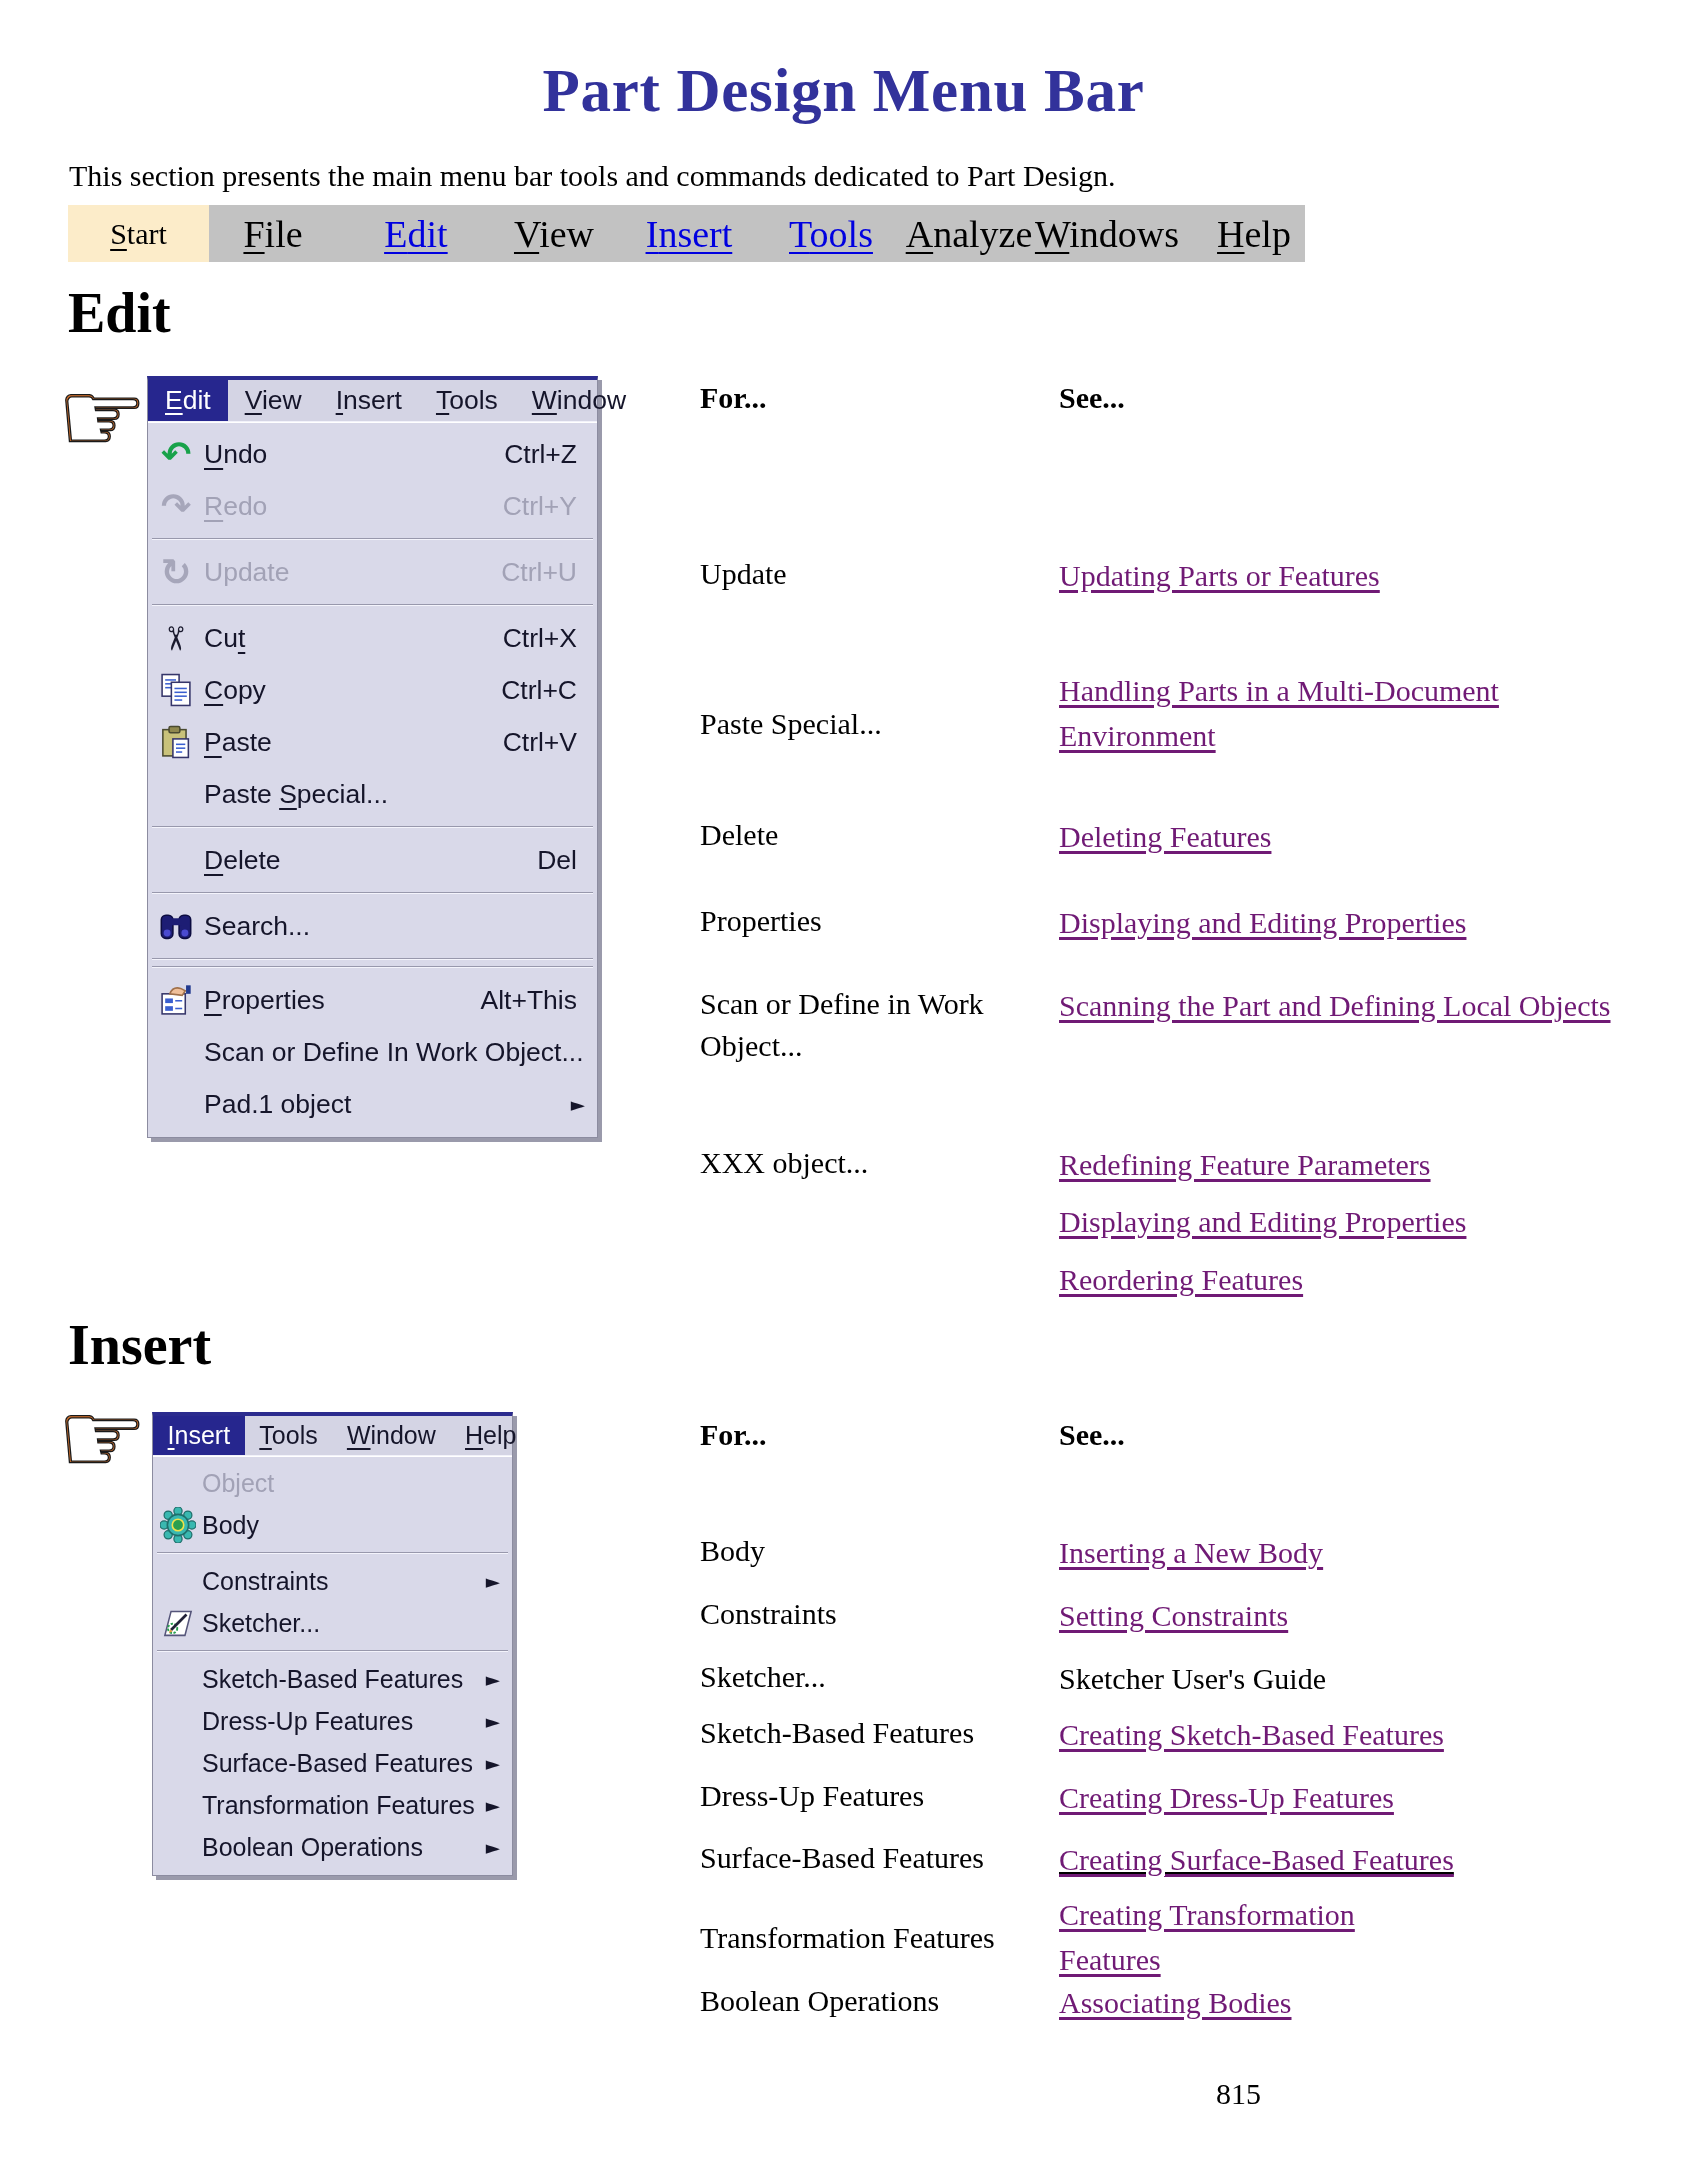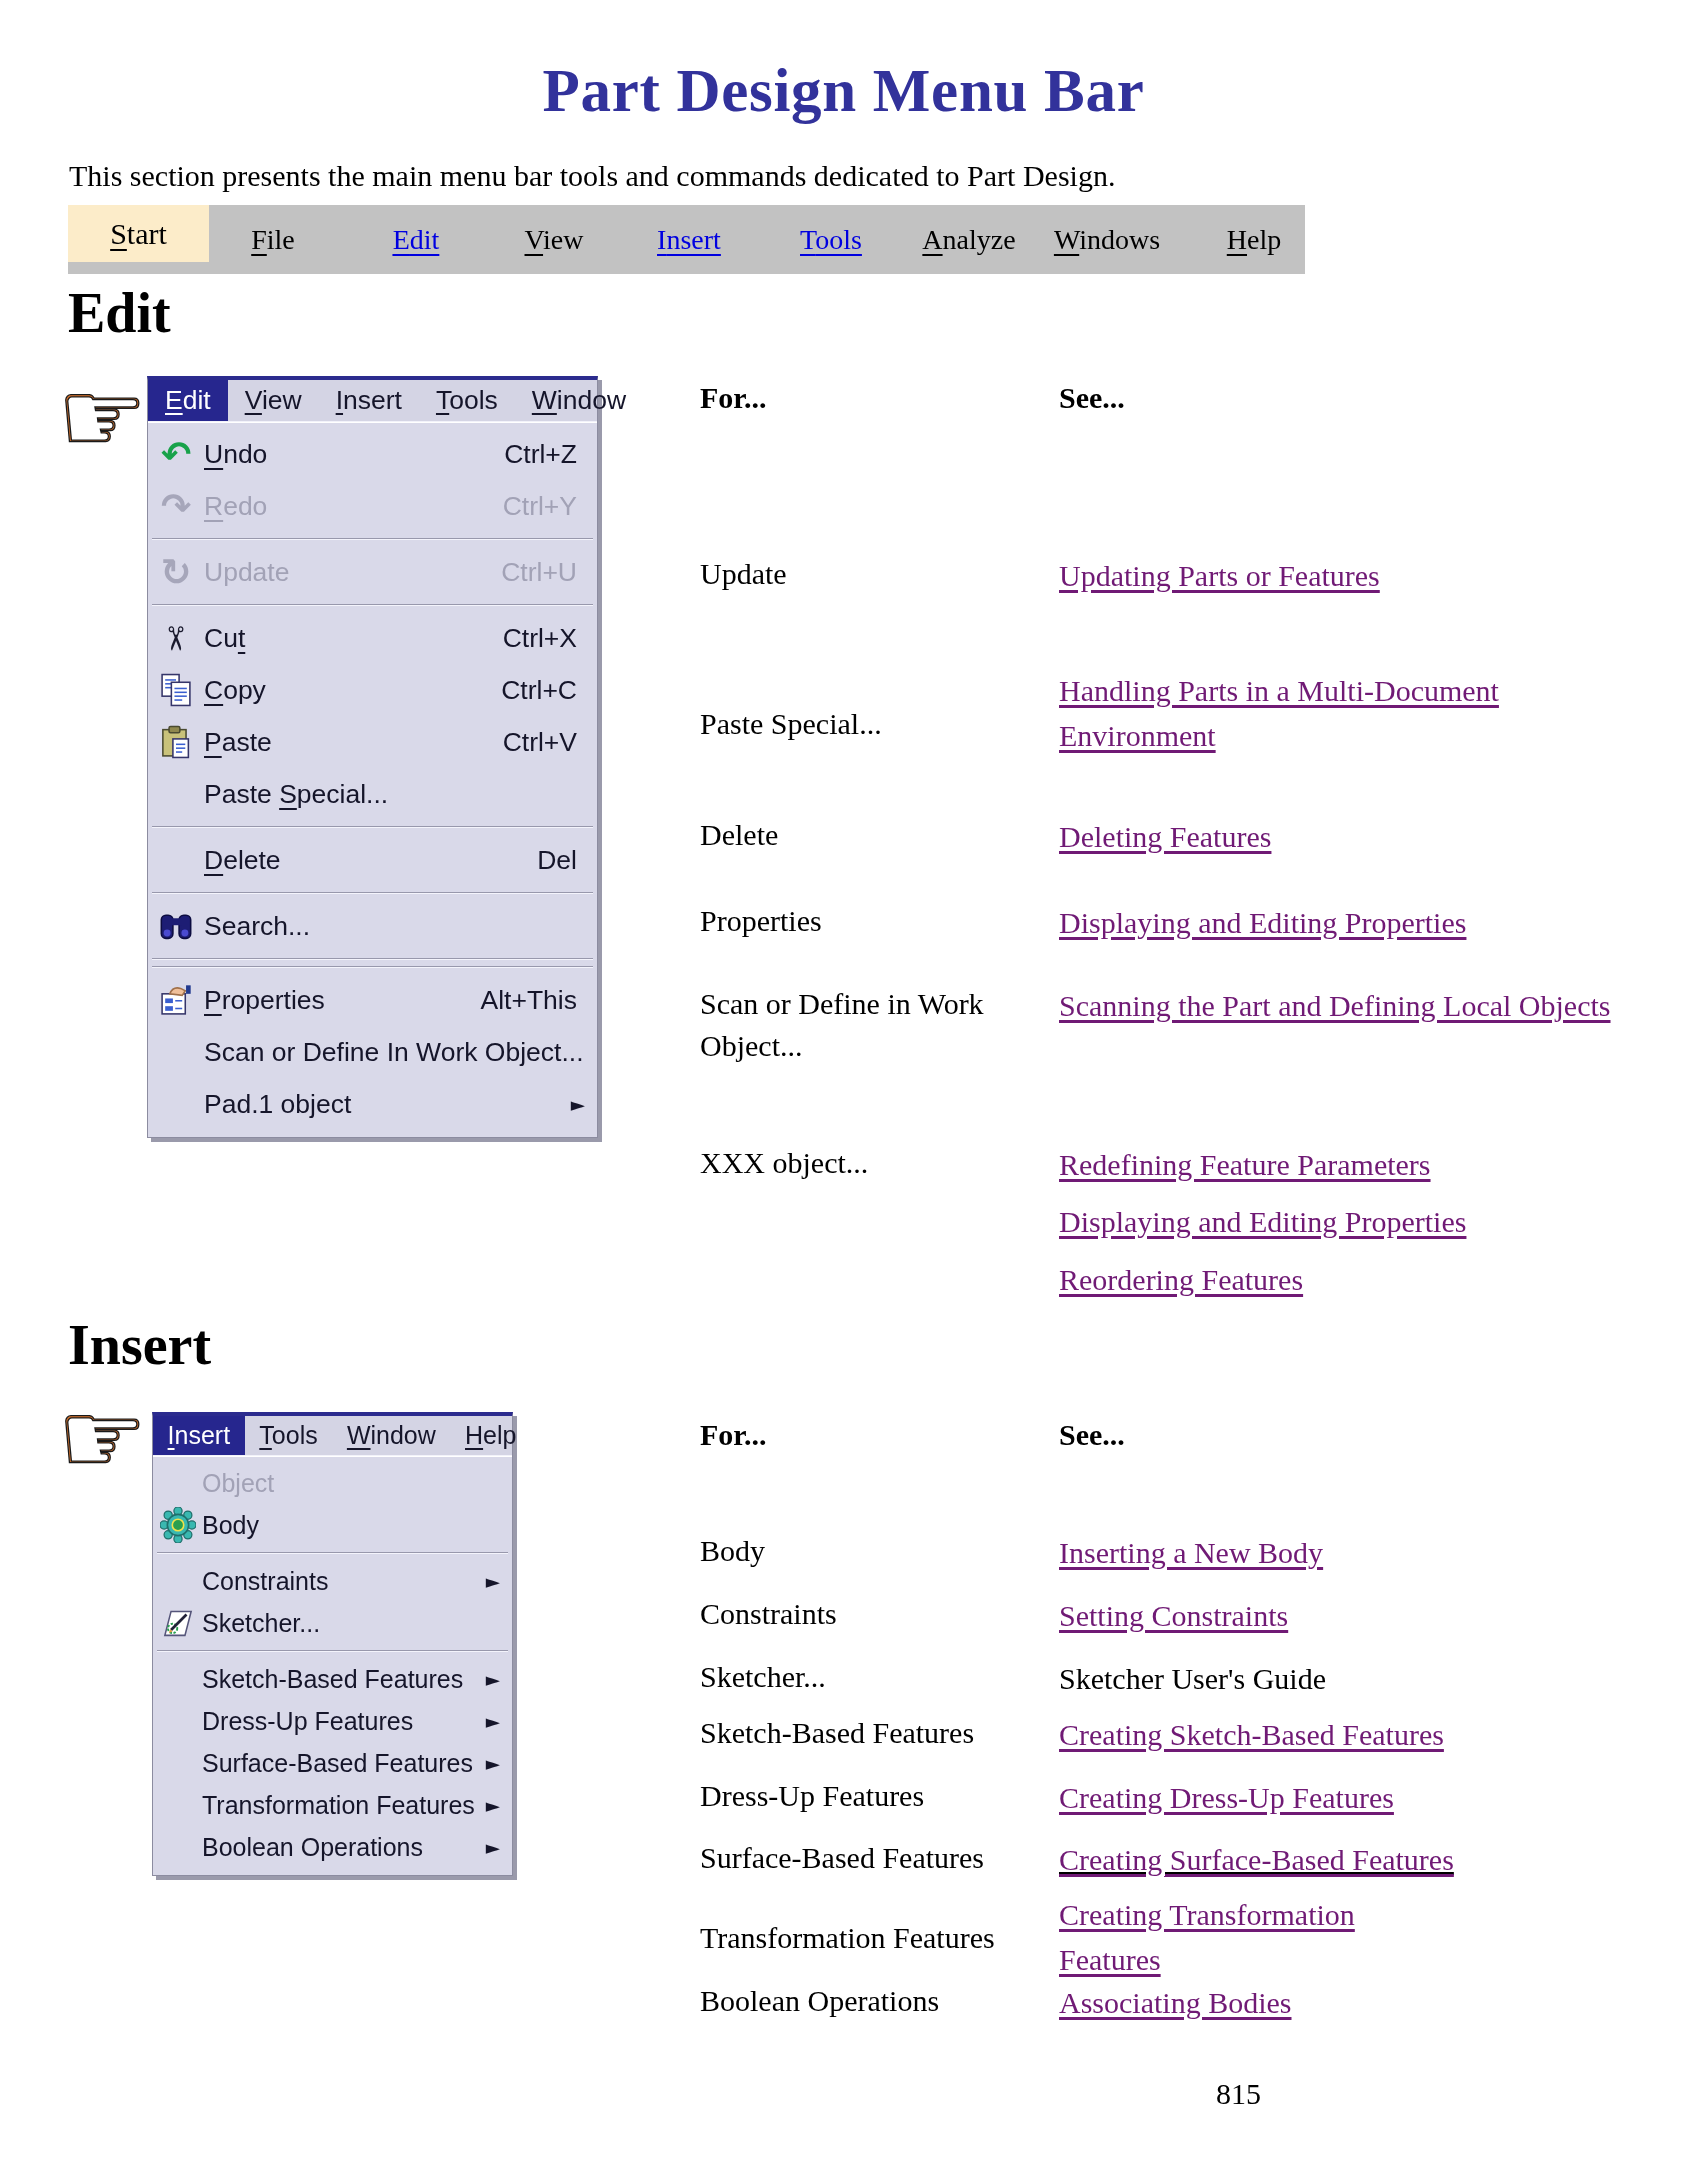--- a/index.html
+++ b/index.html
@@ -10,26 +10,26 @@
   }
 
   
   .title {
     position:absolute; top:56px; left:0; width:1687px; text-align:center;
     font-size:61px; font-weight:bold; color:#32329b; letter-spacing:0.7px;
   }
   .intro { position:absolute; left:69px; top:159px; font-size:30px; }
 
   
-  .topbar { position:absolute; left:68px; top:205px; width:1237px; height:69px; background:#c2c2c2; }
+  .topbar { position:absolute; left:68px; top:205px; width:1237px; height:57px; background:#c2c2c2; }
   .topbar-start {
     position:absolute; left:0; top:0; width:141px; height:57px; background:#fcecc9;
     display:flex; align-items:center; justify-content:center; font-size:30px;
   }
-  .tm { position:absolute; top:50%; transform:translate(-50%,-50%); font-size:28px; white-space:nowrap; }
+  .tm { position:absolute; top:50%; transform:translate(-50%,-50%); font-size:38px; white-space:nowrap; }
   .accel { text-decoration:underline; text-underline-offset:4.6px; text-decoration-thickness:2px; }
   .tm-link, .tm-link .accel { color:#0000e0; }
   .tm-link .word { text-decoration:underline; text-underline-offset:4.6px; text-decoration-thickness:2px; }
 
   .h2 { position:absolute; left:68px; font-size:56px; font-weight:bold; }
 
   .hand {
     position:absolute; font-family:"DejaVu Sans", sans-serif; font-size:101px; line-height:1;
     color:#e0772e; -webkit-text-stroke:1.3px #1a1a1a;
   }

